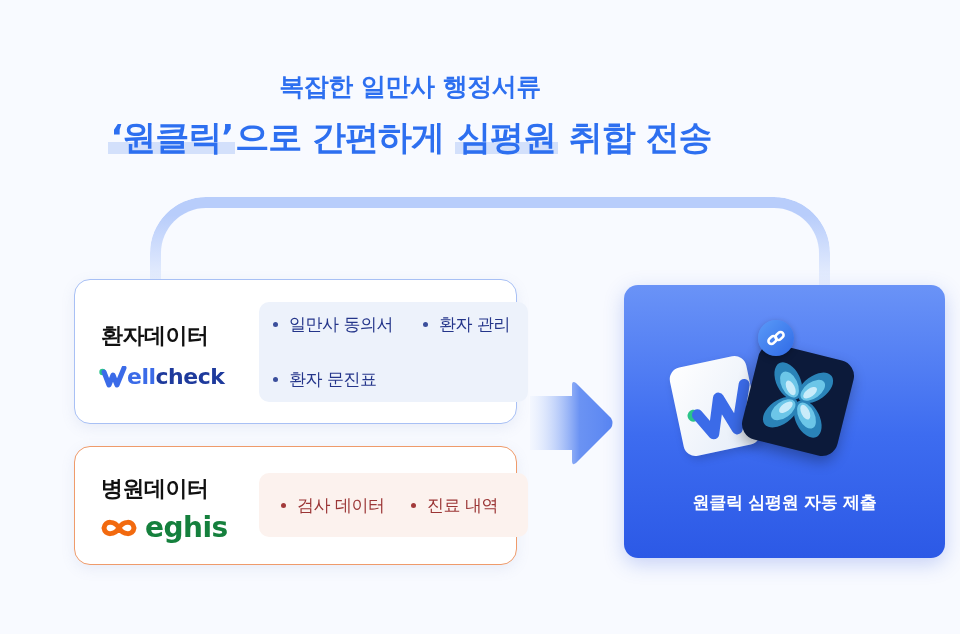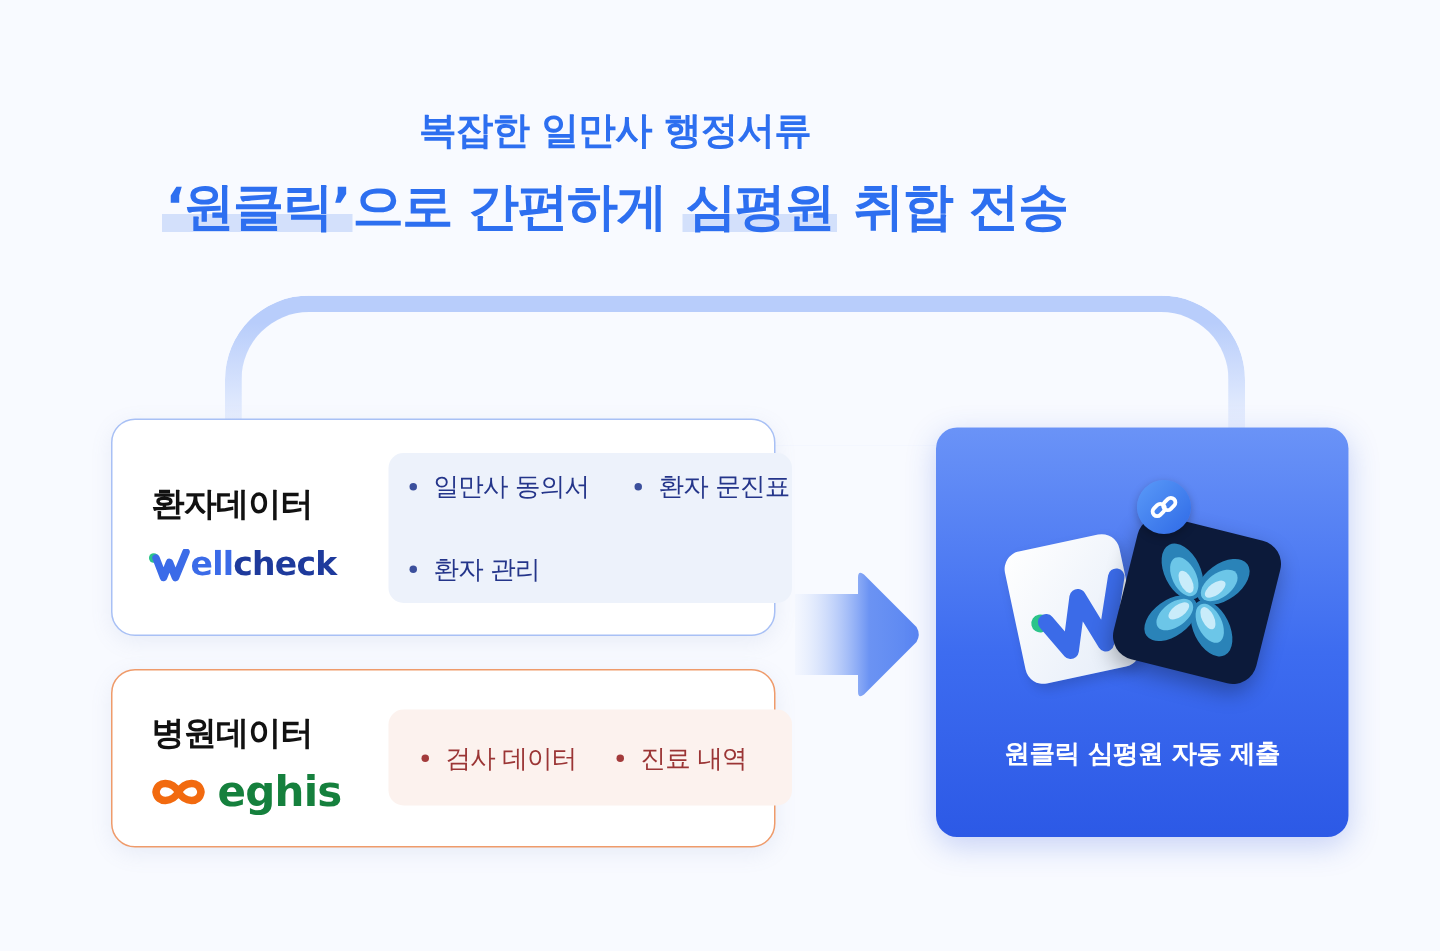--- a/index.html
+++ b/index.html
@@ -61,21 +61,21 @@
   .chip { font-size: 17px; display: flex; align-items: center; letter-spacing: -0.5px; white-space: nowrap; }
   .patient .chip { color: #24358a; }
   .hospital .chip { color: #9b3535; }
   .chip .dot { width: 5px; height: 5px; border-radius: 50%; margin-right: 11px; flex: none; }
   .patient .chip .dot { background: #3b4f9c; }
   .hospital .chip .dot { background: #a33b3b; }
 
   .arrow { position: absolute; left: 530px; top: 380px; width: 84px; height: 86px; }
 
   .result {
-    position: absolute; left: 624px; top: 285px; width: 275px; height: 273px;
+    position: absolute; left: 624px; top: 285px; width: 321px; height: 273px;
     border-radius: 14px;
     background: linear-gradient(to bottom, #6a93f7 0%, #3d6cf0 55%, #2c59e6 100%);
     box-shadow: 0 6px 20px rgba(50,90,220,0.25);
   }
   .result-label {
     position: absolute; left: 0; width: 100%; top: 206px; text-align: center;
     color: #fff; font-size: 17px; font-weight: bold; letter-spacing: -0.3px;
   }
   .app-w {
     position: absolute; left: 52px; top: 76px; width: 78px; height: 90px;
@@ -116,25 +116,25 @@
     </svg>
     <span class="wc-text"><span class="ell">ell</span><span>check</span></span>
   </div>
   <div class="chips">
     <div class="chip">
         <span class="dot"></span>
         <span>일만사 동의서</span>
       </div>
     <div class="chip">
         <span class="dot"></span>
+        <span>환자 관리</span>
+      </div>
+    <div class="chip">
+        <span class="dot"></span>
         <span>환자 문진표</span>
-      </div>
-    <div class="chip">
-        <span class="dot"></span>
-        <span>환자 관리</span>
       </div>
   </div>
 </div>
 
 <div class="card hospital">
   <div class="card-title">병원데이터</div>
   <div class="logo">
     <svg width="40" height="22" viewBox="0 0 40 22">
       <path d="M20 11 C16 4, 6 3, 5 11 C6 19, 16 18, 20 11 C24 4, 34 3, 35 11 C34 19, 24 18, 20 11 Z" fill="none" stroke="#f26a0f" stroke-width="5"></path>
     </svg>

